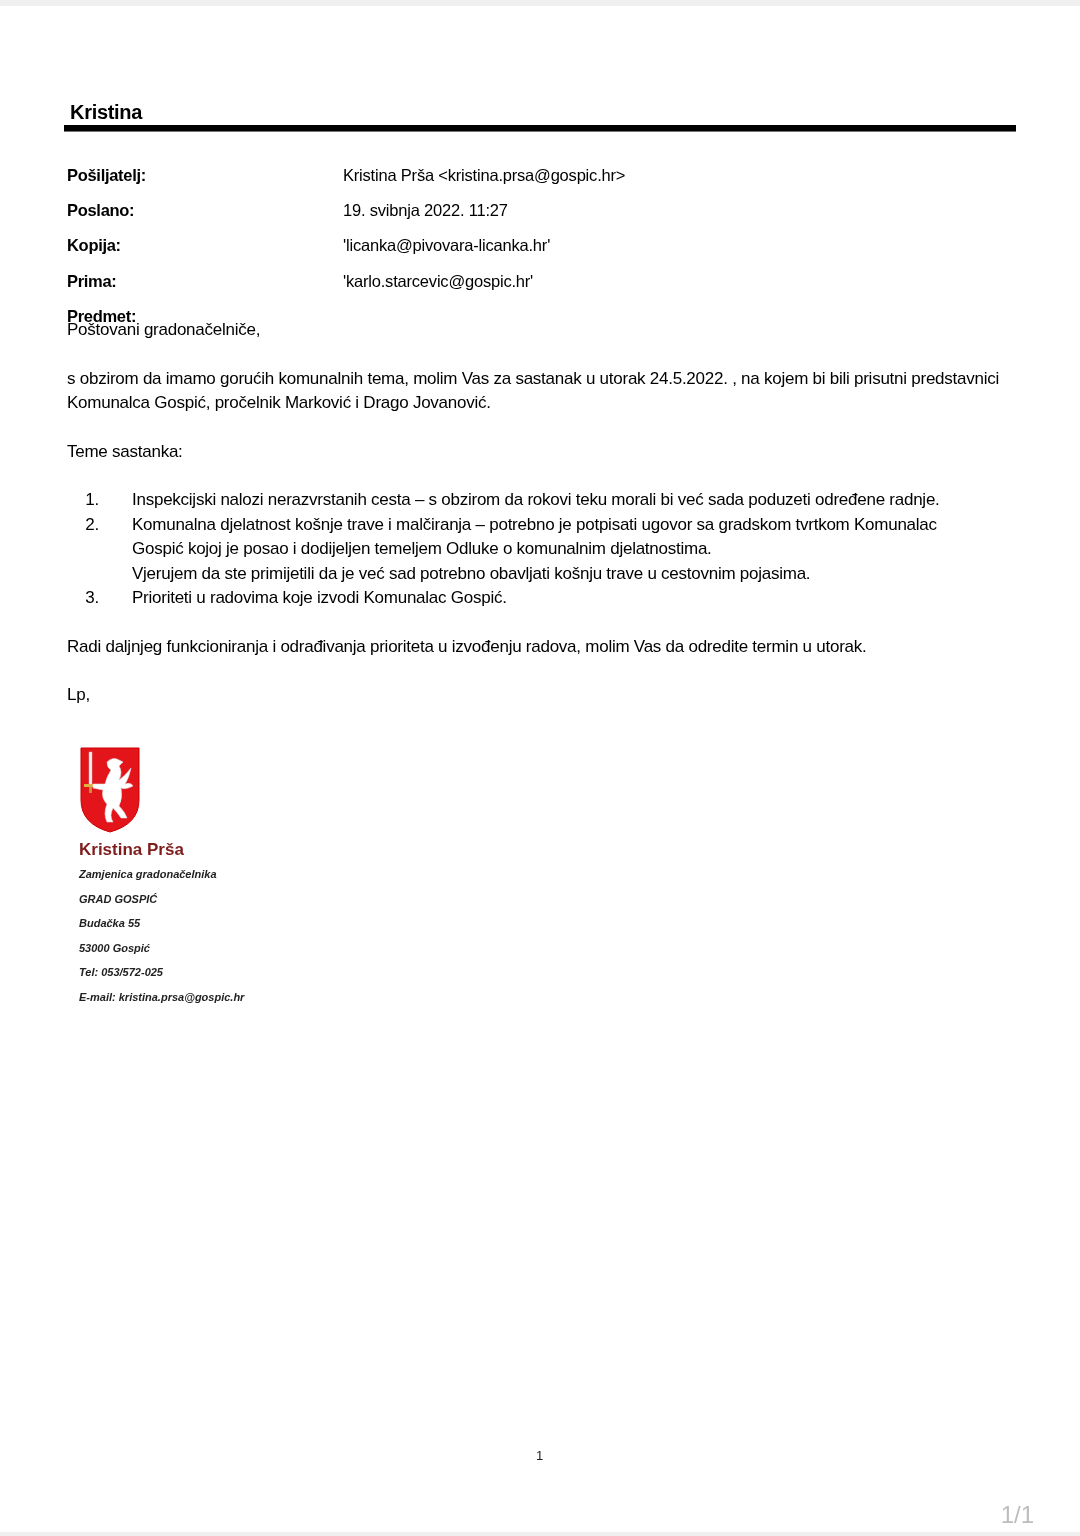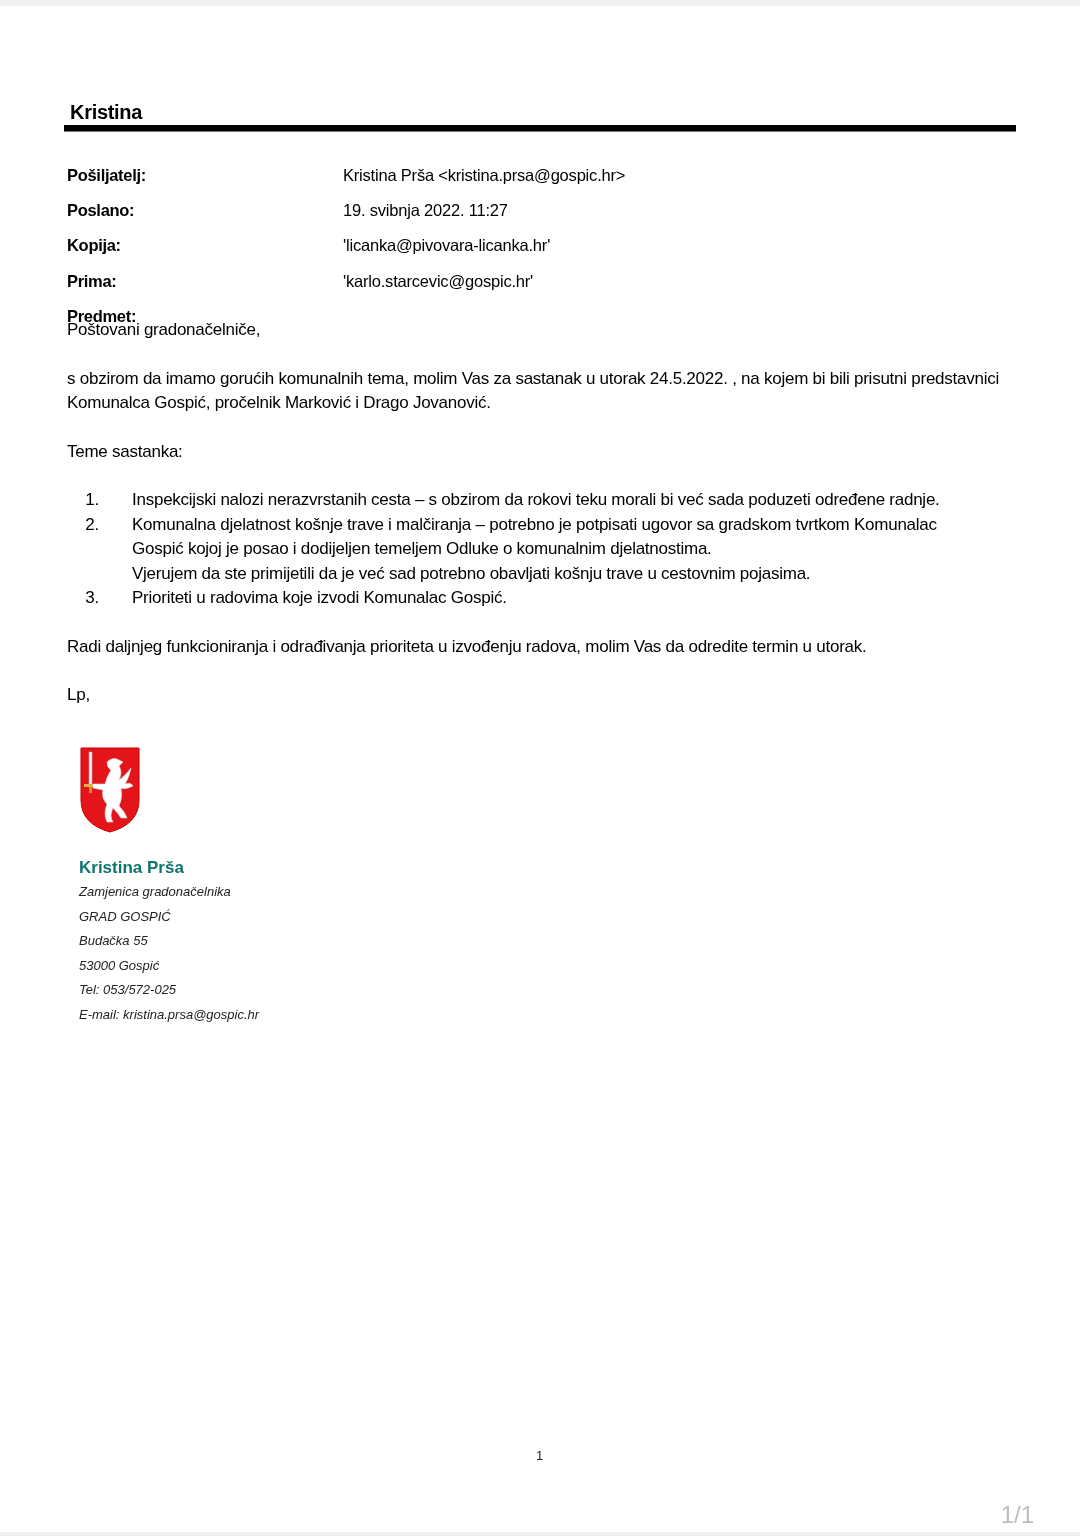--- a/index.html
+++ b/index.html
@@ -96,31 +96,32 @@
       position: absolute;
       left: 79px;
       top: 740px;
     }
     .crest {
       width: 62px;
       height: 88px;
       display: block;
     }
     .sig-name {
-      margin-top: 22px;
+      margin-top: 4px;
       font-size: 17px;
       font-weight: bold;
-      color: #0f766e;
+      color: #7f1d1d;
       line-height: 24px;
     }
     .sig-line {
-      font-size: 13px;
+      font-size: 11px;
       font-style: italic;
       color: #222;
       line-height: 24.5px;
+      font-weight: bold;
     }
     .page-number {
       position: absolute;
       left: 536px;
       top: 1442px;
       font-size: 13px;
       color: #222;
     }
     .viewer-counter {
       position: absolute;

